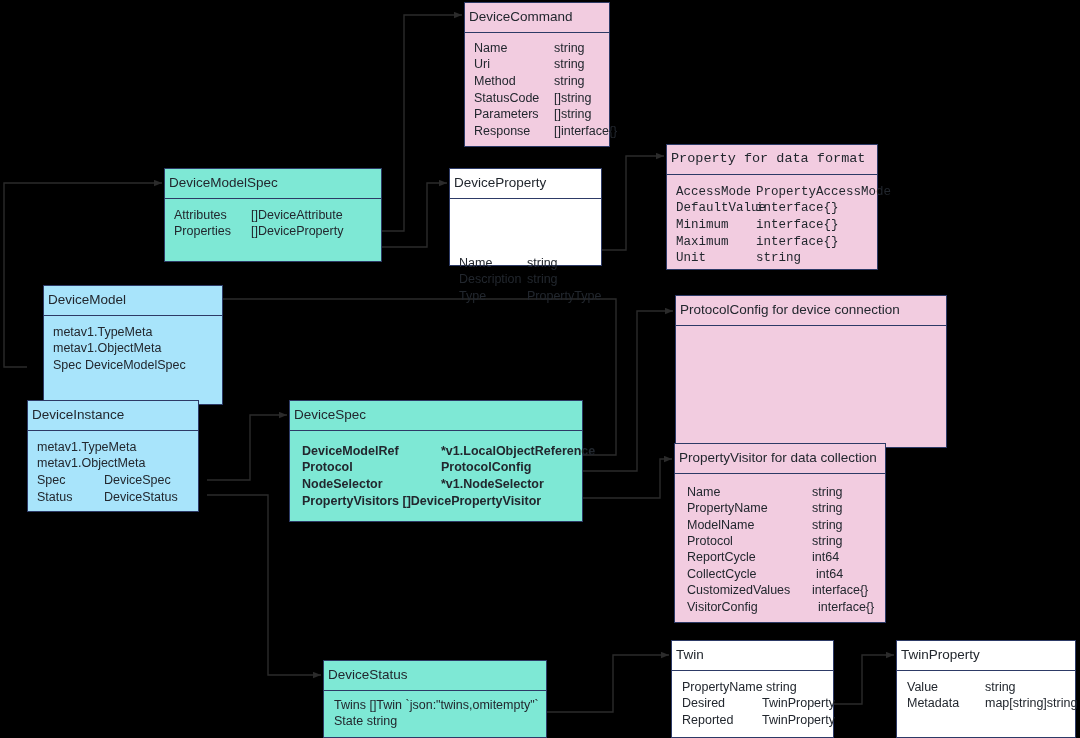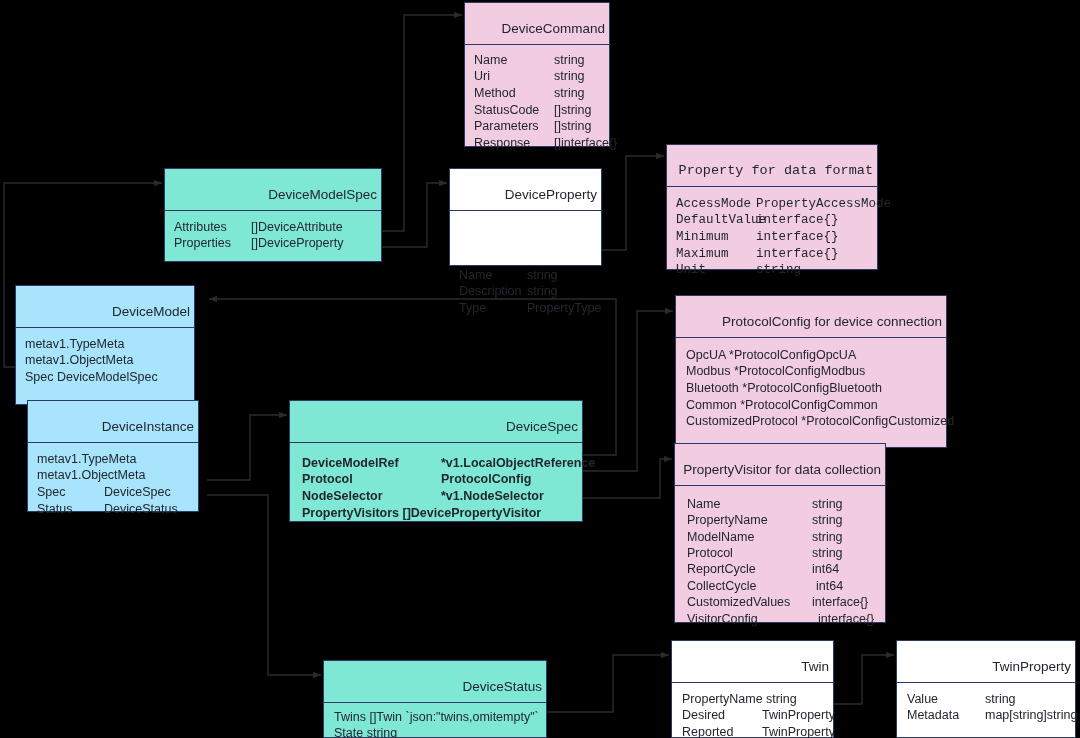--- a/index.html
+++ b/index.html
@@ -23,28 +23,27 @@
     pointer-events: none;
   }
   .node {
     position: absolute;
     box-sizing: border-box;
     border: 1px solid #2d3a66;
     display: flex;
     flex-direction: column;
   }
   .node .title {
-    text-align: right;
+    text-align: left;
     font-size: 13.5px;
     color: #22272e;
     padding: 7px 4px 7px 4px;
     border-bottom: 1px solid #2d3a66;
     line-height: 1.1;
     white-space: nowrap;
-    margin-top: 12px;
   }
   .node .body {
     flex: 1 1 auto;
     padding: 8px 0 6px 0;
   }
   .row {
     display: block;
     font-size: 12.5px;
     color: #22272e;
     line-height: 16.6px;
@@ -60,21 +59,21 @@
   .theme-green { background: #7EE8D5; }
   .theme-pink  { background: #F2CCE0; }
   .theme-blue  { background: #A8E4FB; }
   .theme-white { background: #FFFFFF; }
 
   
   #n-devicecommand   { left: 464px; top: 2px;   width: 146px; height: 145px; }
   #n-devicemodelspec { left: 164px; top: 168px; width: 218px; height: 94px;  }
   #n-deviceproperty  { left: 449px; top: 168px; width: 153px; height: 98px; gap: 48px;  }
   #n-propertyformat  { left: 666px; top: 144px; width: 212px; height: 126px; font-family: Liberation Mono, monospace; }
-  #n-devicemodel     { left: 15px;  top: 285px; width: 180px; height: 120px;  }
+  #n-devicemodel     { left: 43px;  top: 285px; width: 180px; height: 120px;  }
   #n-protocolconfig  { left: 675px; top: 295px; width: 272px; height: 153px; }
   #n-deviceinstance  { left: 27px;  top: 400px; width: 172px; height: 112px; }
   #n-devicespec      { left: 289px; top: 400px; width: 294px; height: 122px; }
   #n-propertyvisitor { left: 674px; top: 443px; width: 212px; height: 180px; }
   #n-devicestatus    { left: 323px; top: 660px; width: 224px; height: 78px;  }
   #n-twin            { left: 671px; top: 640px; width: 163px; height: 98px;  }
   #n-twinproperty    { left: 896px; top: 640px; width: 180px; height: 98px;  }
 
   #n-propertyvisitor .body { padding-top: 10px; }
   #n-protocolconfig .body  { padding-top: 9px; }
@@ -170,27 +169,20 @@
     <div class="title">DeviceModel</div>
     <div class="body">
       <div class="row">metav1.TypeMeta</div>
       <div class="row">metav1.ObjectMeta</div>
       <div class="row">Spec DeviceModelSpec</div>
     </div>
   </div>
 
   <div class="node theme-pink" id="n-protocolconfig">
     <div class="title">ProtocolConfig for device connection</div>
-    <div class="body">
-      <div class="row">OpcUA *ProtocolConfigOpcUA</div>
-      <div class="row">Modbus *ProtocolConfigModbus</div>
-      <div class="row">Bluetooth *ProtocolConfigBluetooth</div>
-      <div class="row">Common *ProtocolConfigCommon</div>
-      <div class="row">CustomizedProtocol *ProtocolConfigCustomized</div>
-    </div>
   </div>
 
   <div class="node theme-blue" id="n-deviceinstance">
     <div class="title">DeviceInstance</div>
     <div class="body">
       <div class="row">metav1.TypeMeta</div>
       <div class="row">metav1.ObjectMeta</div>
       <div class="row"><span class="k" style="width:67px">Spec</span><span class="v">DeviceSpec</span></div>
       <div class="row"><span class="k" style="width:67px">Status</span><span class="v">DeviceStatus</span></div>
     </div>

